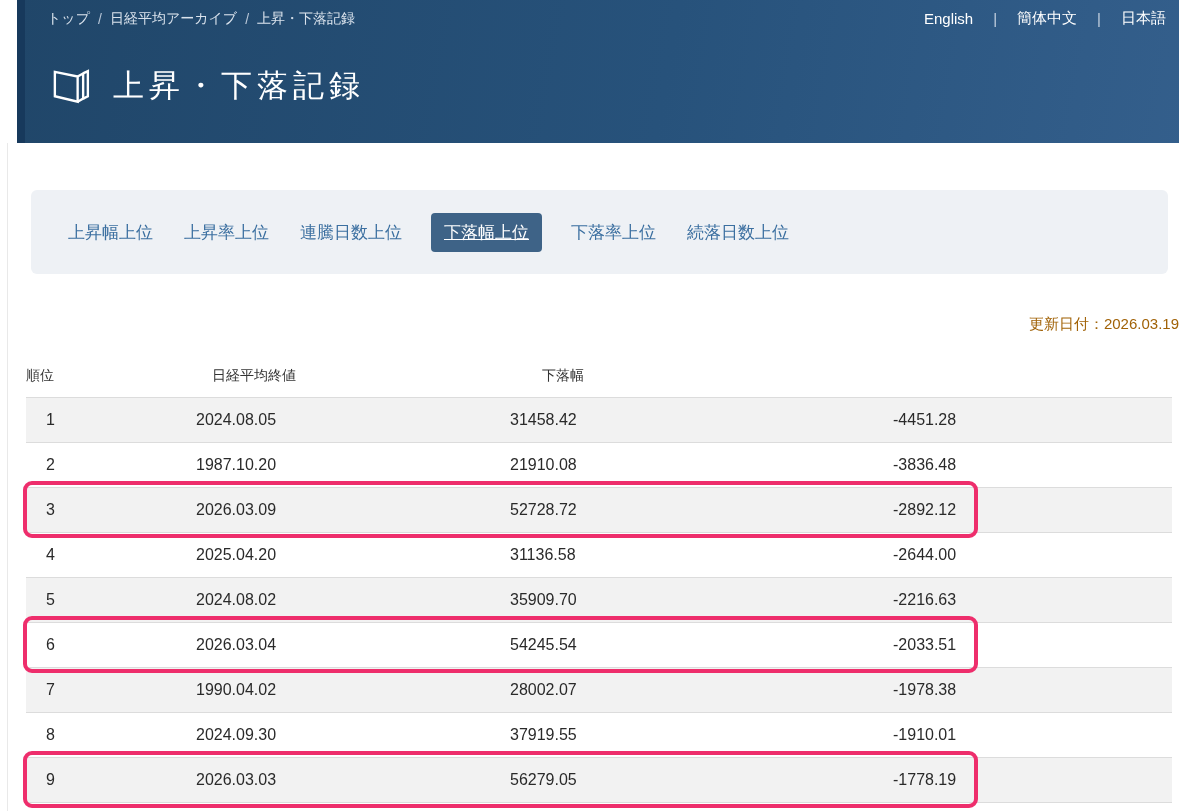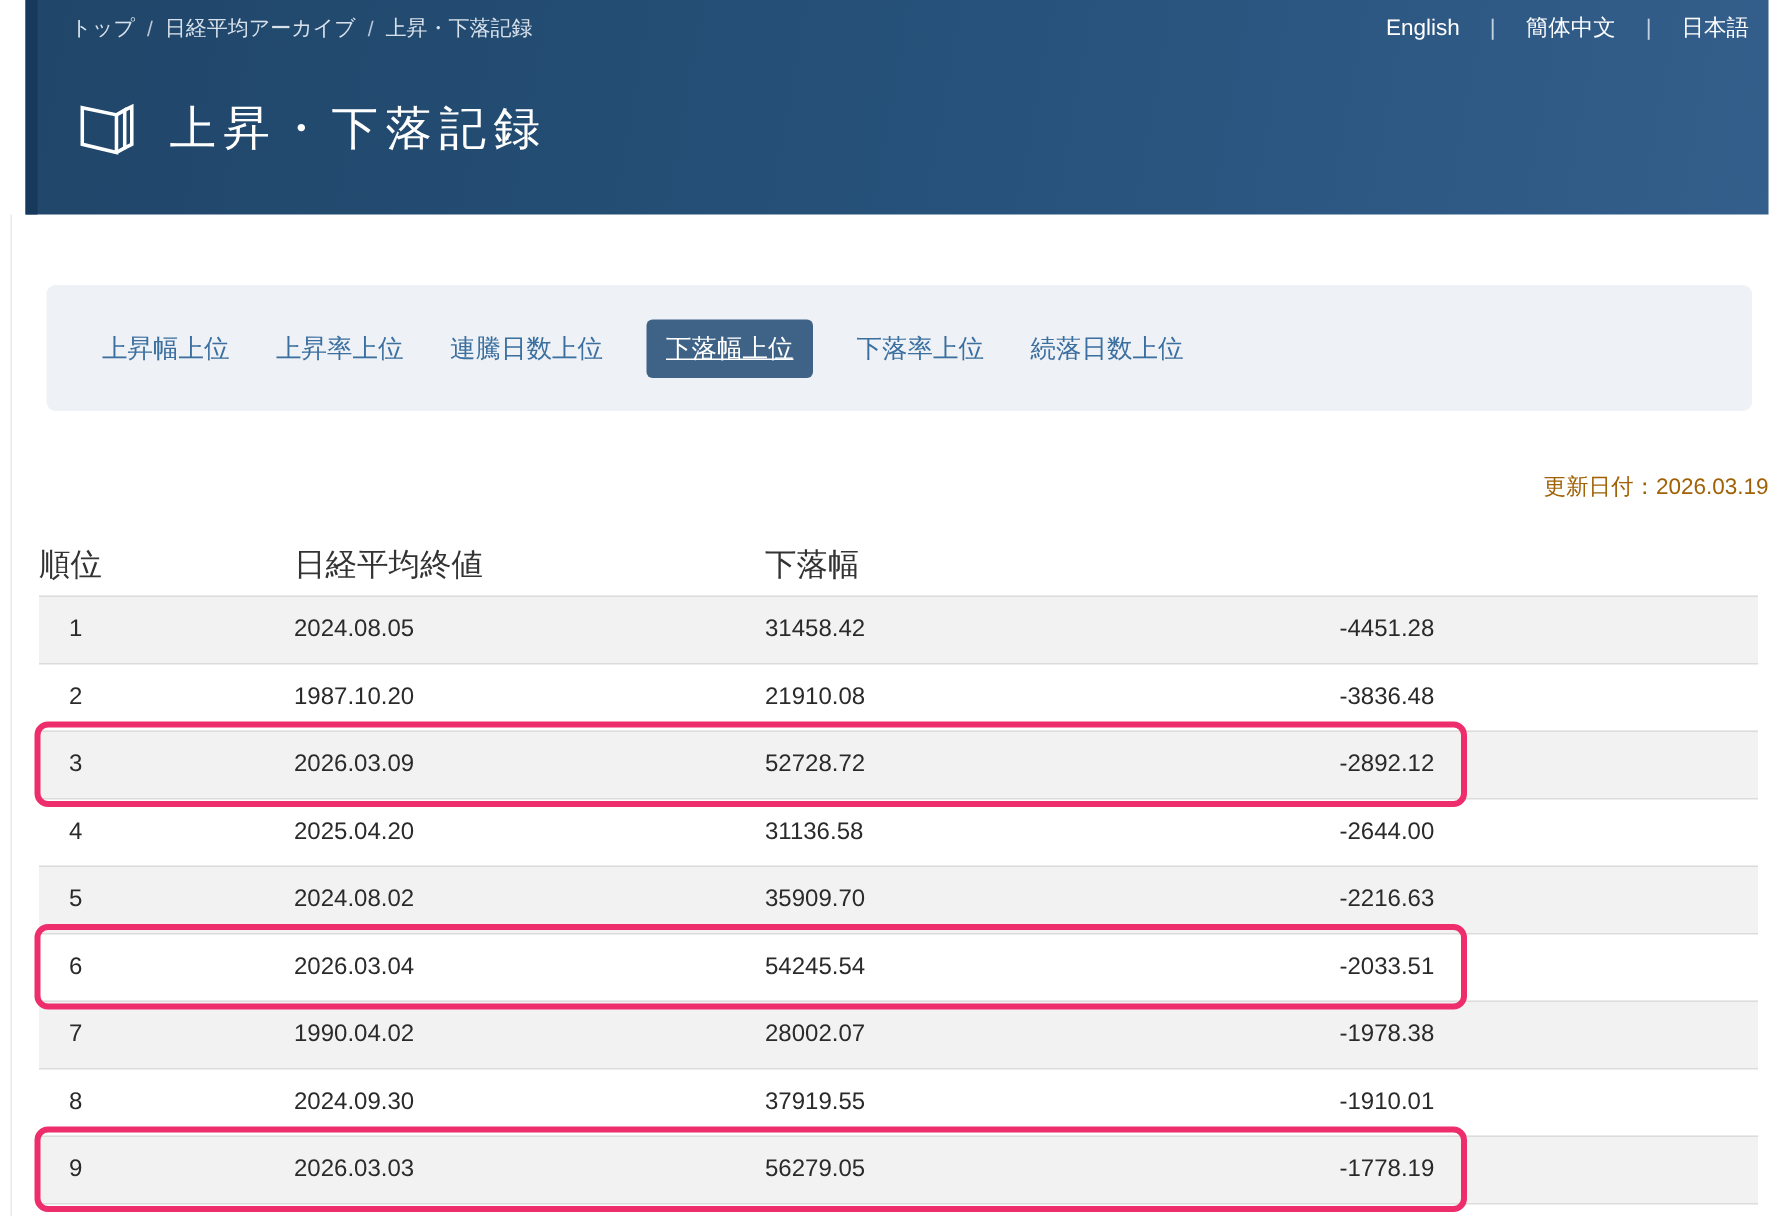--- a/index.html
+++ b/index.html
@@ -56,21 +56,21 @@
   
   .update-date{
     position:absolute;right:0;top:304px;font-size:15px;color:#a16207;margin-top:11px;
   }
   
   .table{
     position:absolute;left:26px;top:355px;width:1146px;
   }
   .thead{
     height:42px;display:grid;grid-template-columns:170px 314px 383px 1fr;
-    align-items:center;font-size:21px;color:#333333;
+    align-items:center;font-size:14px;color:#333333;gap:16px;
   }
   .tbody{border-bottom:1px solid #dcdcdc;}
   .row{
     position:relative;height:45px;display:grid;
     grid-template-columns:170px 314px 383px 1fr;align-items:center;
     font-size:16px;color:#2a2a2a;border-top:1px solid #dcdcdc;
     box-sizing:border-box;background:#ffffff;
   }
   .row.gray{background:#f2f2f2;}
   .row .c0{padding-left:20px;}

